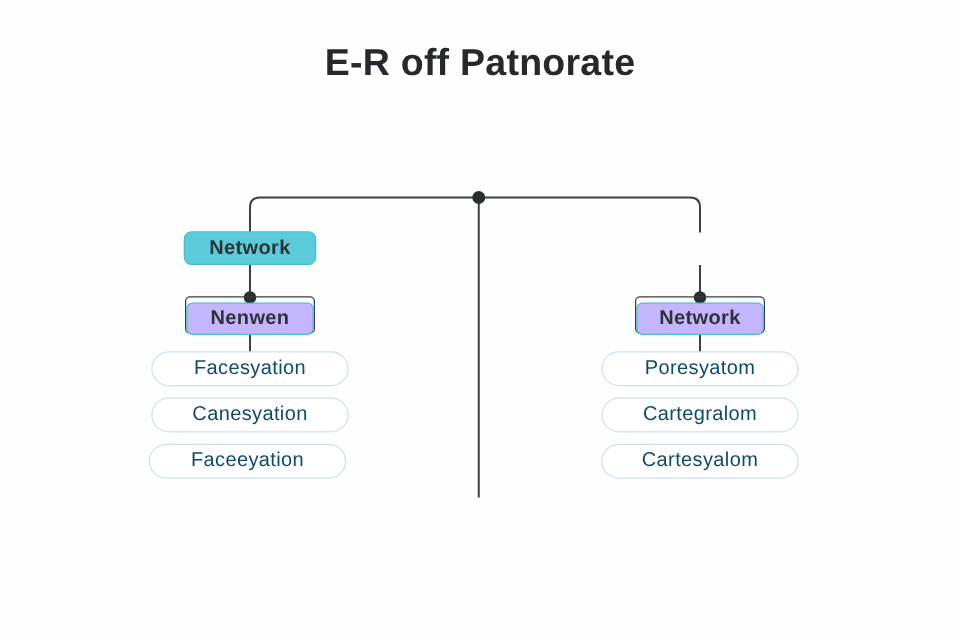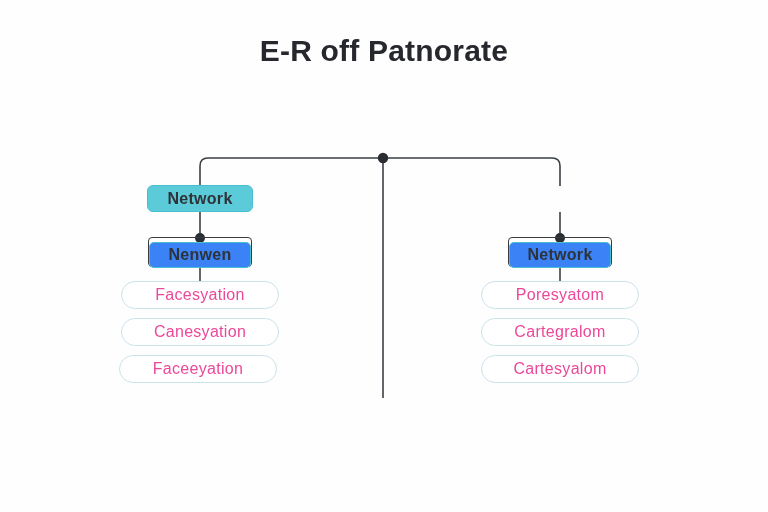--- a/index.html
+++ b/index.html
@@ -40,32 +40,32 @@
   .frame{
     position:absolute;
     box-sizing:border-box;
     width:104px; height:30px;
     border:1.5px solid #383c40;
     border-radius:4px;
     background:transparent;
   }
   .sub-entity{
     width:102px; height:26px;
-    background:#3b82f6;
+    background:#c4b5fd;
     border:1px solid #46bfcf;
     border-radius:5px;
     font-weight:600;
     align-items:center;
   }
   .attribute{
     width:158px; height:28px;
     background:#ffffff;
     border:1px solid #cbe3ea;
     border-radius:14px;
-    color:#ec4899;
+    color:#0c4a6e;
     font-weight:400;
   }
   
   .l-entity{left:147px; top:185px;}
   .l-frame {left:148px; top:237px;}
   .l-sub   {left:149px; top:242px;}
   .l-attr0 {left:121px; top:281px;}
   .l-attr1 {left:121px; top:318px;}
   .l-attr2 {left:119px; top:355px;text-align:center;}
   

